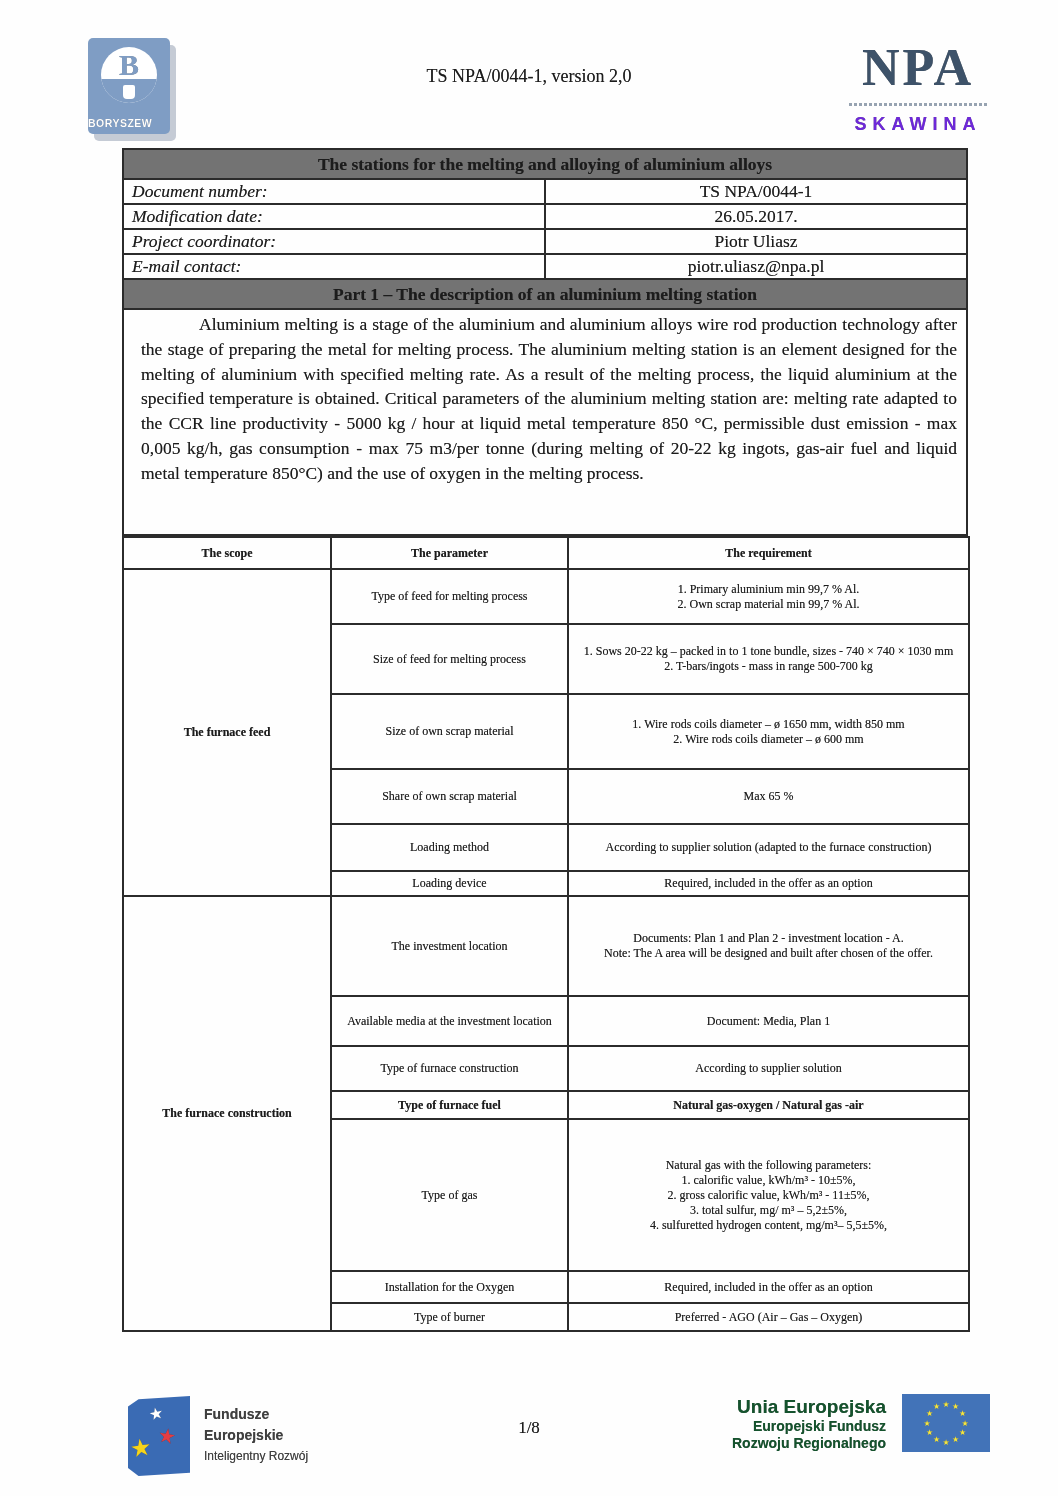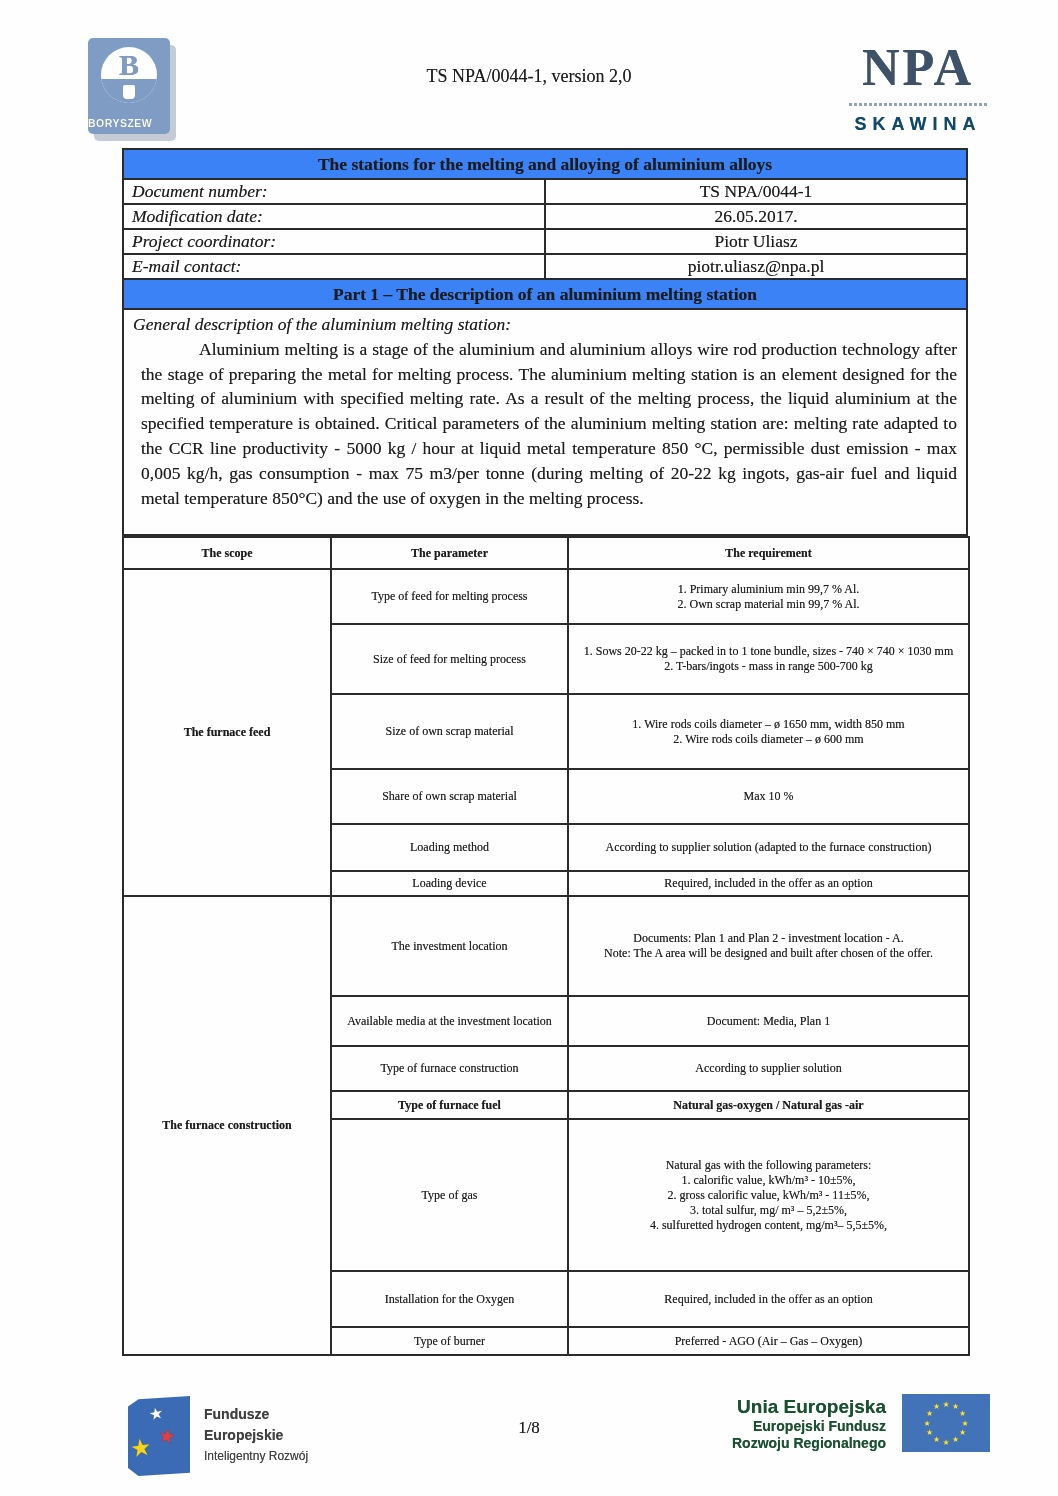--- a/index.html
+++ b/index.html
@@ -48,31 +48,31 @@
   .npa-name {
     font-family: "Liberation Serif", serif; font-weight: bold;
     font-size: 52px; line-height: 52px; color: #3d5269; letter-spacing: 3px;
   }
   .npa-line {
     height: 3px; margin: 9px 6px 8px 6px;
     background: repeating-linear-gradient(90deg, #97a3b1 0 3px, transparent 3px 5px);
   }
   .npa-sub {
     font-family: "Liberation Sans", sans-serif; font-weight: bold;
-    font-size: 18px; color: #0c4a6e; letter-spacing: 6px;
+    font-size: 18px; color: #6d28d9; letter-spacing: 6px;
   }
 
   
   .content { position: absolute; left: 122px; top: 148px; width: 846px; }
   table { border-collapse: collapse; table-layout: fixed; width: 846px; }
   td { border: 2px solid #2b2b2b; vertical-align: middle; }
 
   .info-table td { font-size: 17.5px; padding: 1px 8px; }
   .gray-row {
-    background: #3b82f6; text-align: center; font-weight: bold; font-size: 20px;
+    background: #737373; text-align: center; font-weight: bold; font-size: 20px;
   }
   .info-label { font-style: italic; text-align: left; }
   .info-value { text-align: center; }
   .bold-text { font-weight: bold; }
 
   .desc-box {
     border: 2px solid #2b2b2b; border-top: none;
     width: 846px; height: 226px; padding: 2px 9px 0 9px;
     font-size: 17.5px; line-height: 24.8px;
   }
@@ -153,21 +153,20 @@
         <td class="info-label" style="height:25px">E-mail contact:</td>
         <td class="info-value">piotr.uliasz@npa.pl</td>
       </tr>
       <tr>
         <td colspan="2" class="gray-row" style="height:30px">Part 1 – The description of an aluminium melting station</td>
       </tr>
     </tbody>
       </table>
 
     <div class="desc-box">
-      <div class="desc-head">General description of the aluminium melting station:</div>
       <p class="desc-body">Aluminium melting is a stage of the aluminium and aluminium alloys wire rod production technology after the stage of preparing the metal for melting process. The aluminium melting station is an element designed for the melting of aluminium with specified melting rate. As a result of the melting process, the liquid aluminium at the specified temperature is obtained. Critical parameters of the aluminium melting station are: melting rate adapted to the CCR line productivity - 5000 kg / hour at liquid metal temperature 850 °C, permissible dust emission - max 0,005 kg/h, gas consumption - max 75 m3/per tonne (during melting of 20-22 kg ingots, gas-air fuel and liquid metal temperature 850°C) and the use of oxygen in the melting process.</p>
     </div>
 
     <table class="spec-table">
       <colgroup>
           <col style="width:208px">
           <col style="width:237px">
           <col style="width:401px">
         </colgroup>
       <tbody>
@@ -188,21 +187,21 @@
         <td class="req-cell">1. Sows 20-22 kg – packed in to 1 tone bundle, sizes - 740 × 740 × 1030 mm
 2. T-bars/ingots - mass in range 500-700 kg</td>
       </tr>
       <tr>
         <td style="height:75px">Size of own scrap material</td>
         <td class="req-cell">1. Wire rods coils diameter – ø 1650 mm, width 850 mm
 2. Wire rods coils diameter – ø 600 mm</td>
       </tr>
       <tr>
         <td style="height:55px">Share of own scrap material</td>
-        <td class="req-cell">Max 10 %</td>
+        <td class="req-cell">Max 65 %</td>
       </tr>
       <tr>
         <td style="height:47px">Loading method</td>
         <td class="req-cell">According to supplier solution (adapted to the furnace construction)</td>
       </tr>
       <tr>
         <td style="height:25px">Loading device</td>
         <td class="req-cell">Required, included in the offer as an option</td>
       </tr>
 
@@ -226,21 +225,21 @@
       </tr>
       <tr>
         <td style="height:152px">Type of gas</td>
         <td class="req-left">Natural gas with the following parameters:
 1. calorific value, kWh/m³  - 10±5%,
 2. gross calorific value, kWh/m³ - 11±5%,
 3. total sulfur, mg/ m³ – 5,2±5%,
 4. sulfuretted hydrogen content, mg/m³– 5,5±5%,</td>
       </tr>
       <tr>
-        <td style="height:56px">Installation for the Oxygen</td>
+        <td style="height:32px">Installation for the Oxygen</td>
         <td class="req-cell">Required, included in the offer as an option</td>
       </tr>
       <tr>
         <td style="height:28px">Type of burner</td>
         <td class="req-cell">Preferred - AGO (Air – Gas – Oxygen)</td>
       </tr>
     </tbody>
       </table>
   </div>
 

